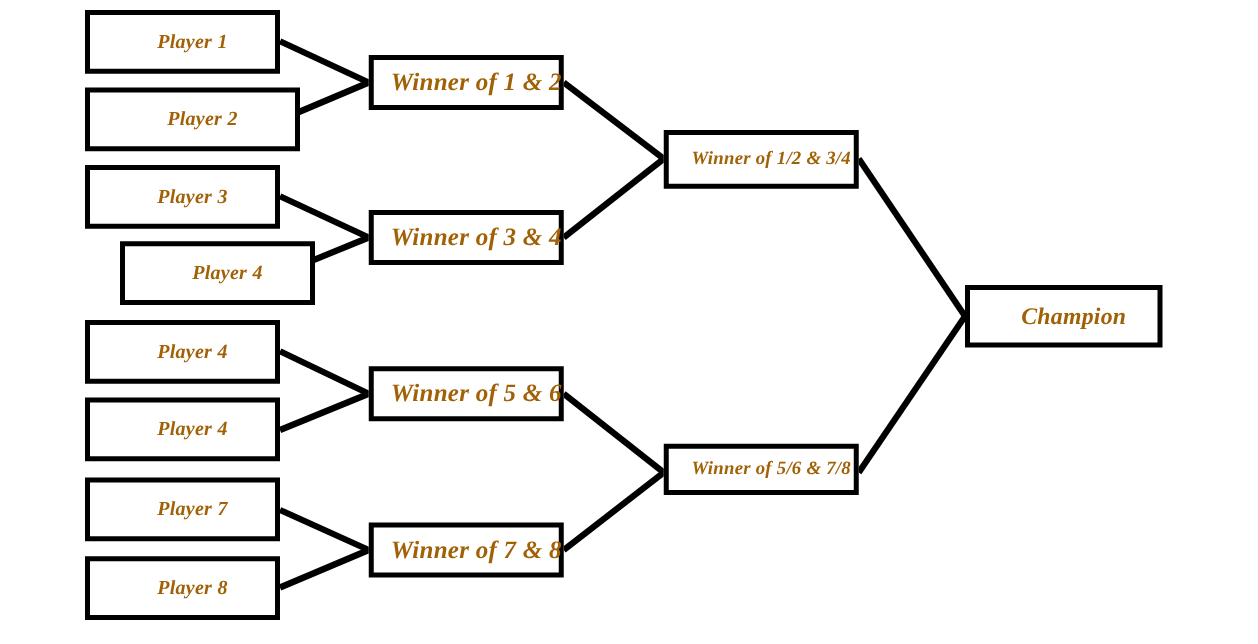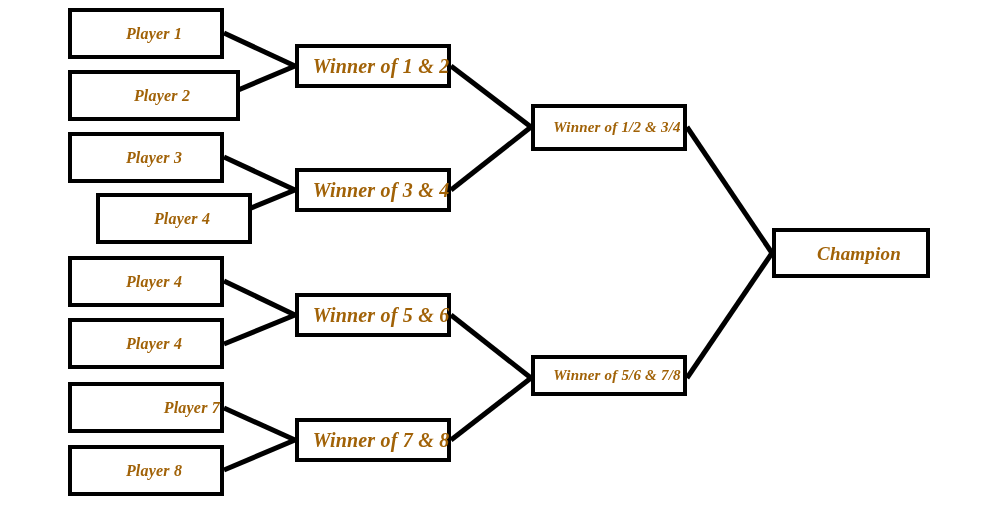--- a/index.html
+++ b/index.html
@@ -80,21 +80,21 @@
       </div>
       <div class="bracket-box round-1" style="left: 68px; top: 193px; width: 156px; height: 51px; border-width: 4px; border-color: rgb(0, 0, 0); background: rgb(255, 255, 255); margin-left: 28px;">
         <span class="box-label">Player 4</span>
       </div>
       <div class="bracket-box round-1" style="left: 68px; top: 256px; width: 156px; height: 51px; border-width: 4px; border-color: rgb(0, 0, 0); background: rgb(255, 255, 255);">
         <span class="box-label">Player 4</span>
       </div>
       <div class="bracket-box round-1" style="left: 68px; top: 318px; width: 156px; height: 51px; border-width: 4px; border-color: rgb(0, 0, 0); background: rgb(255, 255, 255);">
         <span class="box-label">Player 4</span>
       </div>
-      <div class="bracket-box round-1" style="left: 68px; top: 382px; width: 156px; height: 51px; border-width: 4px; border-color: rgb(0, 0, 0); background: rgb(255, 255, 255); justify-content: flex-end;">
+      <div class="bracket-box round-1" style="left: 68px; top: 382px; width: 156px; height: 51px; border-width: 4px; border-color: rgb(0, 0, 0); background: rgb(255, 255, 255);">
         <span class="box-label">Player 7</span>
       </div>
       <div class="bracket-box round-1" style="left: 68px; top: 445px; width: 156px; height: 51px; border-width: 4px; border-color: rgb(0, 0, 0); background: rgb(255, 255, 255);">
         <span class="box-label">Player 8</span>
       </div>
       <div class="bracket-box round-2" style="left: 295px; top: 44px; width: 156px; height: 44px; border-width: 4px; border-color: rgb(0, 0, 0); background: rgb(255, 255, 255);">
         <span class="box-label">Winner of 1 &amp; 2</span>
       </div>
       <div class="bracket-box round-2" style="left: 295px; top: 168px; width: 156px; height: 44px; border-width: 4px; border-color: rgb(0, 0, 0); background: rgb(255, 255, 255);">
         <span class="box-label">Winner of 3 &amp; 4</span>

